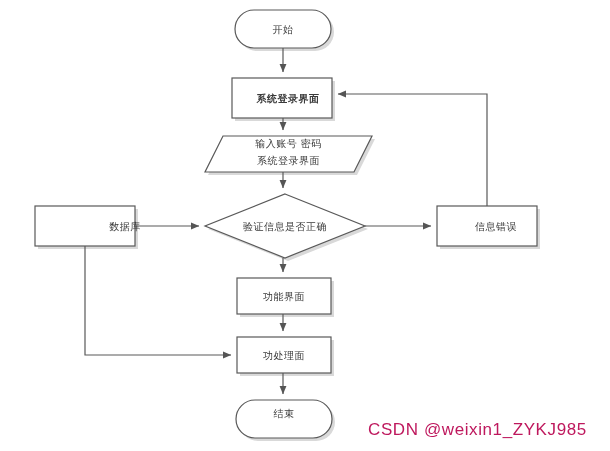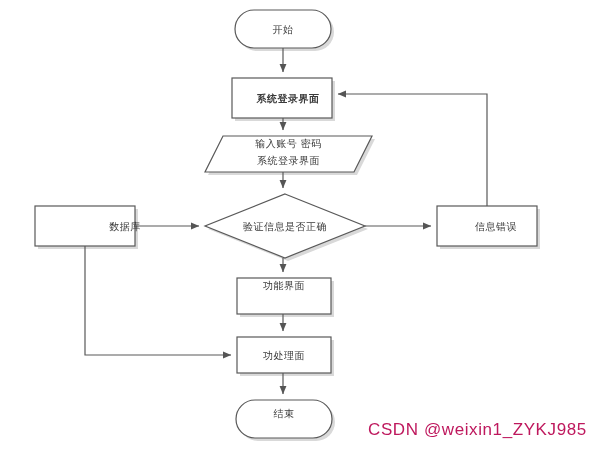--- a/index.html
+++ b/index.html
@@ -120,21 +120,21 @@
 
   <div class="node-label" style="left:205px; top:130px; width:167px; height:44px;">输入账号 密码
 系统登录界面</div>
 
   <div class="node-label" style="left:205px; top:194px; width:160px; height:64px;">验证信息是否正确</div>
 
   <div class="node-label" style="left:35px; top:206px; width:100px; height:40px;margin-left:40px;">数据库</div>
 
   <div class="node-label" style="left:446px; top:206px; width:100px; height:40px;">信息错误</div>
 
-  <div class="node-label" style="left:237px; top:267px; width:94px; height:36px;">功能界面</div>
+  <div class="node-label" style="left:237px; top:278px; width:94px; height:36px;">功能界面</div>
 
   <div class="node-label" style="left:237px; top:337px; width:94px; height:36px;">功处理面</div>
 
   <div class="node-label" style="left:236px; top:400px; width:96px; height:26px;">结束</div>
 
   <div class="watermark" style="left:368px; top:420px;">CSDN @weixin1_ZYKJ985</div>
 
 </div>
 
 </body></html>

